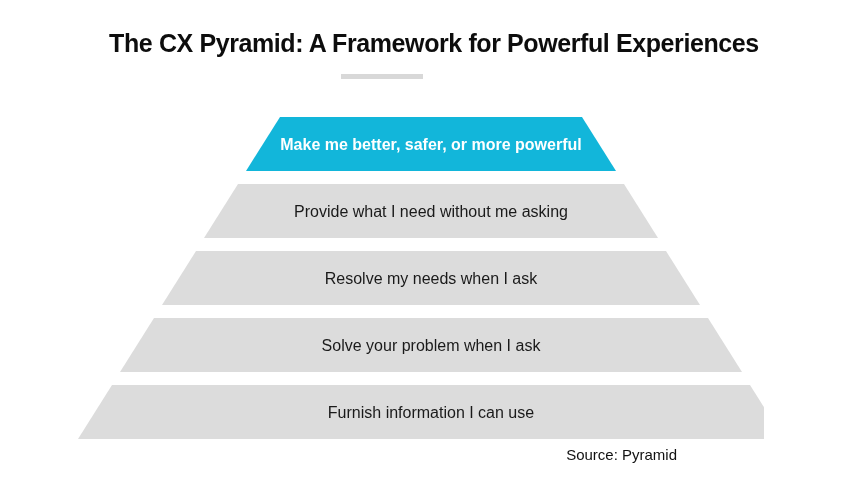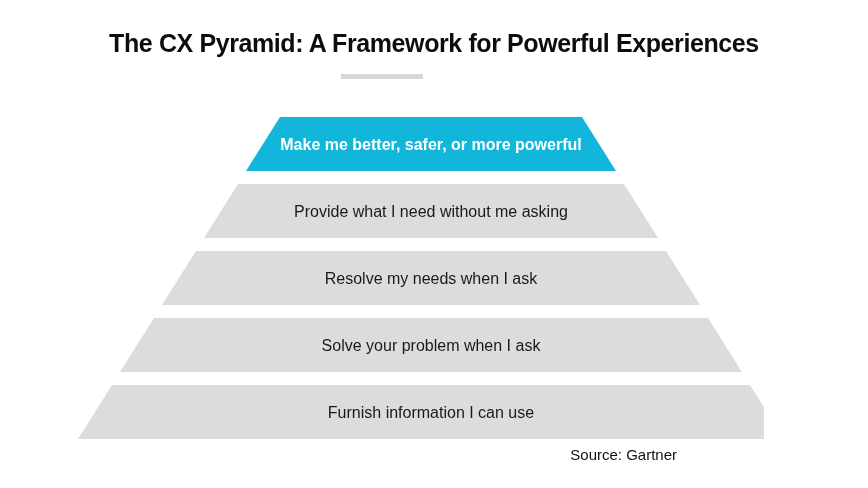--- a/index.html
+++ b/index.html
@@ -88,15 +88,15 @@
       <text x="431" y="345" text-anchor="middle" dominant-baseline="central" class="band-label">Solve your problem when I ask</text>
     </g>
 
     <g>
       <polygon points="112,385 750,385 784,439 78,439" fill="#dcdcdc"></polygon>
       <text x="431" y="412" text-anchor="middle" dominant-baseline="central" class="band-label">Furnish information I can use</text>
     </g>
 
   </svg>
 
-  <div class="source-note">Source: Gartner</div>
+  <div class="source-note">Source: Pyramid</div>
 
 </div>
 
 </body></html>

